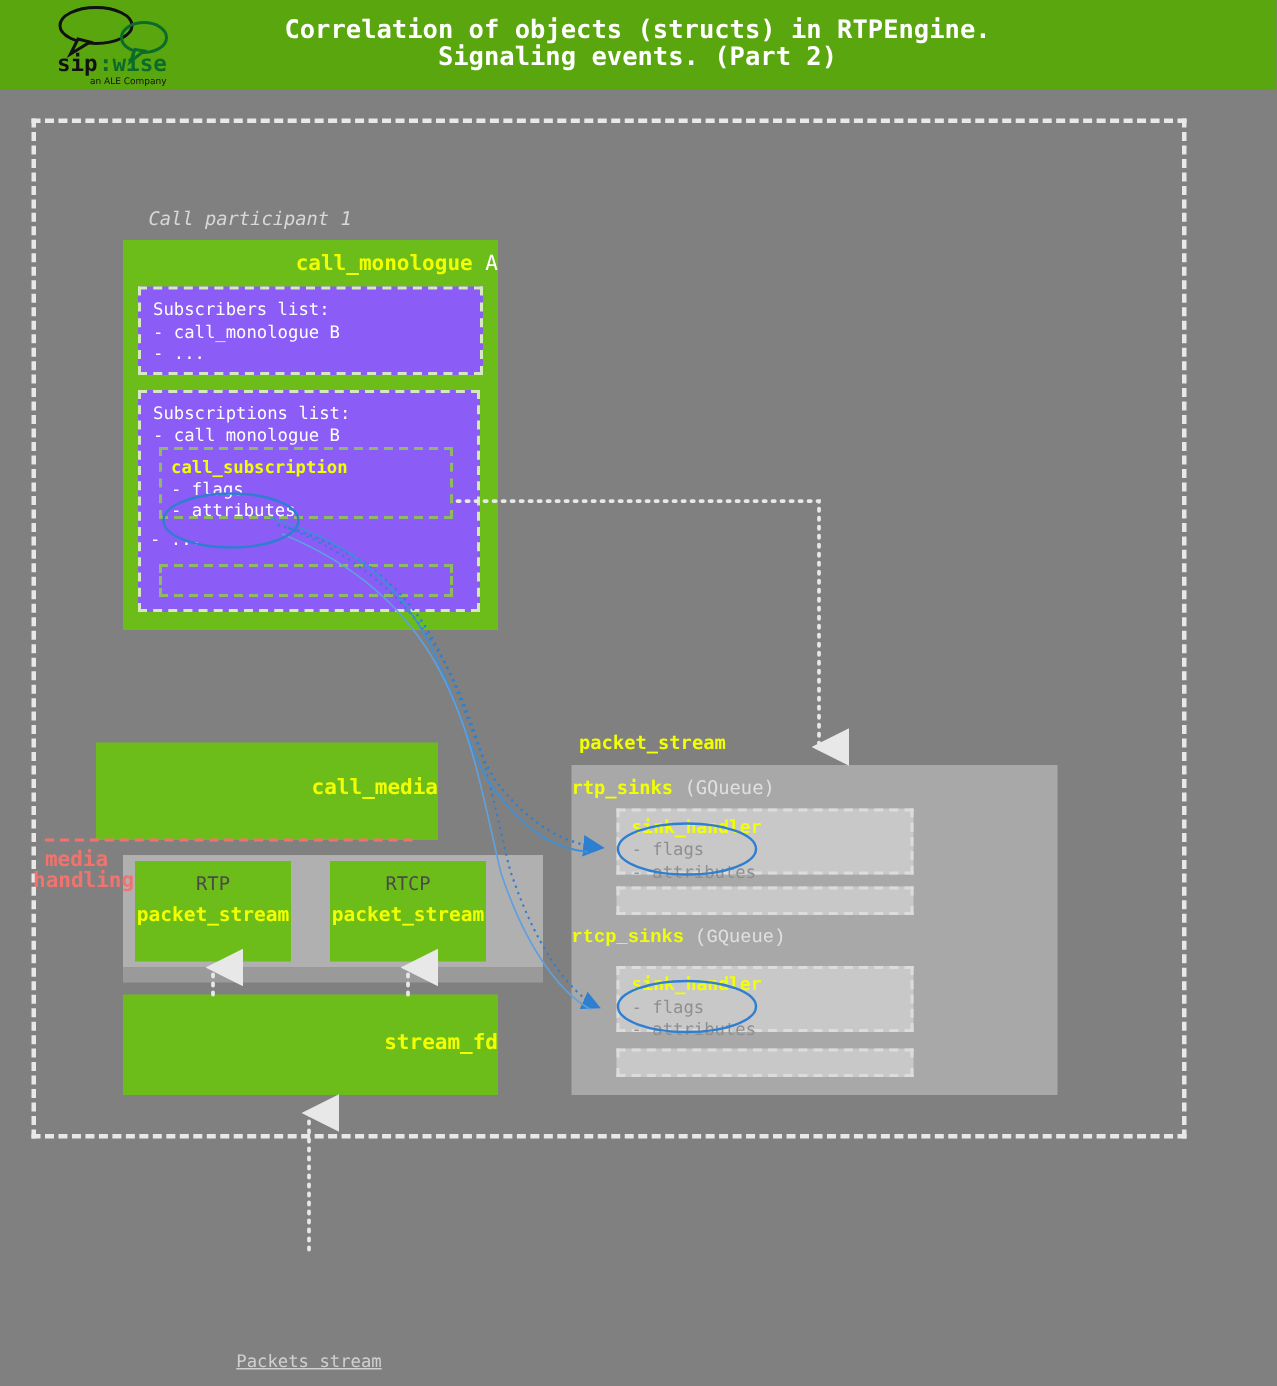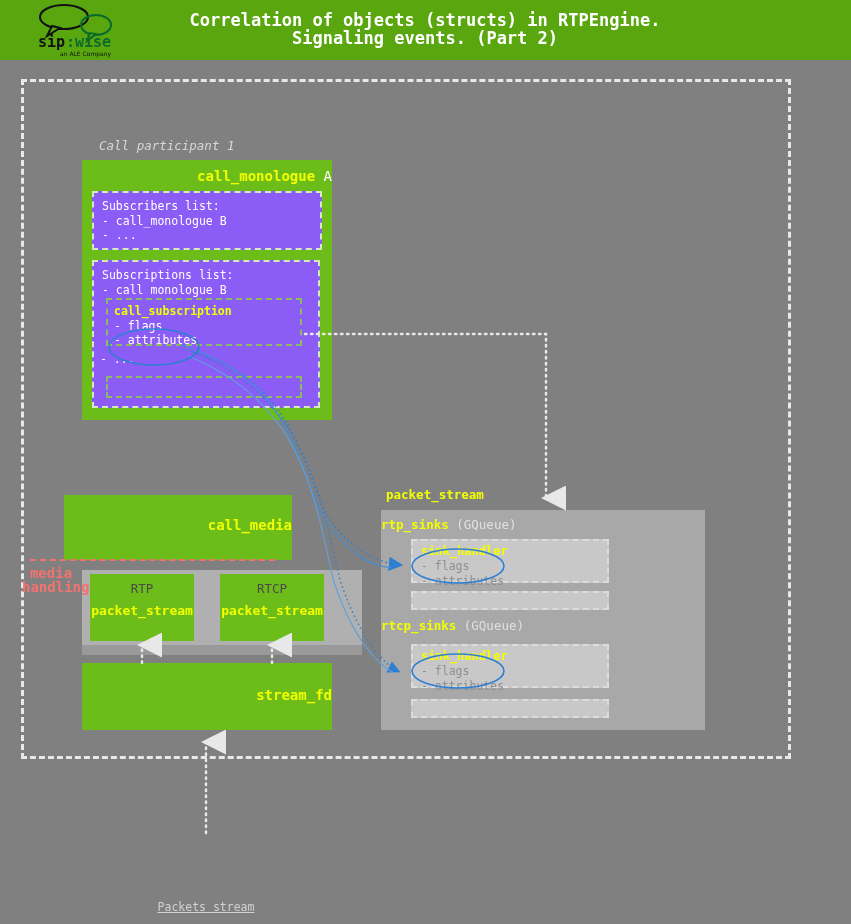--- a/index.html
+++ b/index.html
@@ -179,21 +179,21 @@
     <span class="gq">(GQueue)</span>
   </div>
 
   <div class="sink" style="left:411px;top:539px;width:198px;height:44px;">
     <div class="nm">sink_handler</div>
     <div class="it">- flags</div>
     <div class="it">- attributes</div>
   </div>
   <div class="sink-empty" style="left:411px;top:591px;width:198px;height:19px;"></div>
 
-  <div class="queue-label" style="left:381px;top:618px;">
+  <div class="queue-label" style="left:381px;top:618px;font-family:Liberation Mono, monospace;">
     <span>rtcp_sinks</span>
     <span class="gq">(GQueue)</span>
   </div>
 
   <div class="sink" style="left:411px;top:644px;width:198px;height:44px;">
     <div class="nm">sink_handler</div>
     <div class="it">- flags</div>
     <div class="it">- attributes</div>
   </div>
   <div class="sink-empty" style="left:411px;top:699px;width:198px;height:19px;"></div>

